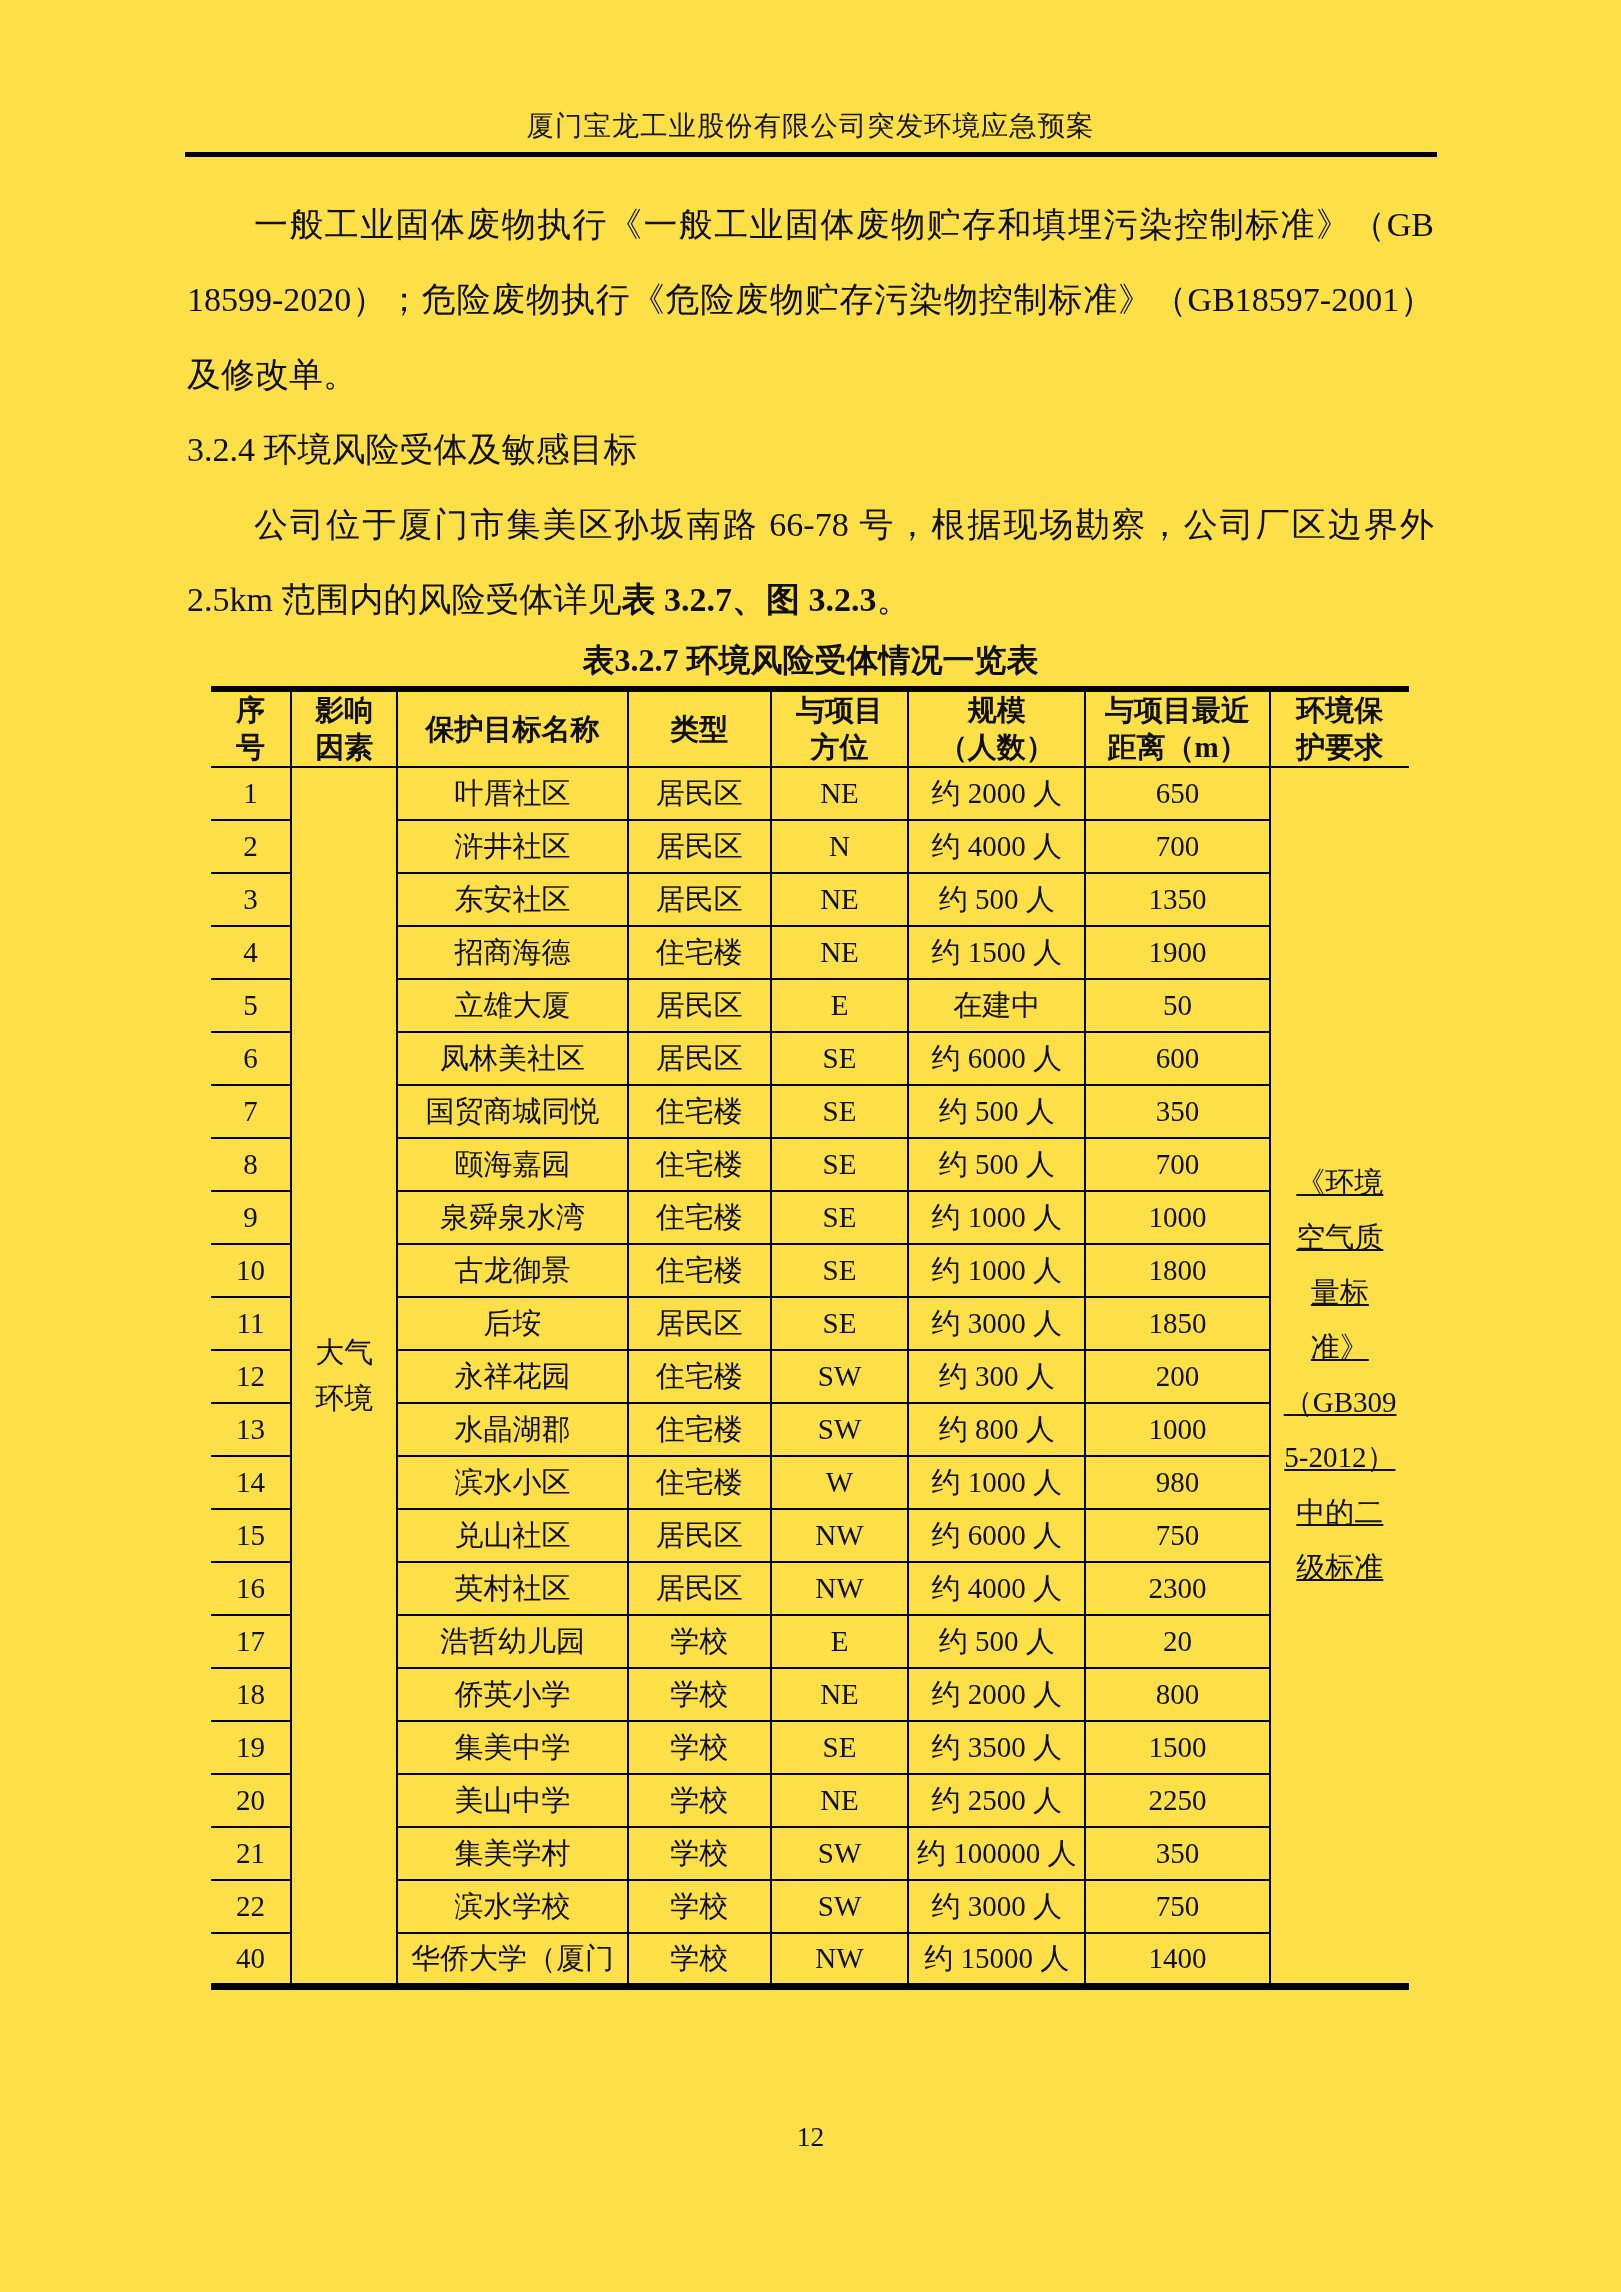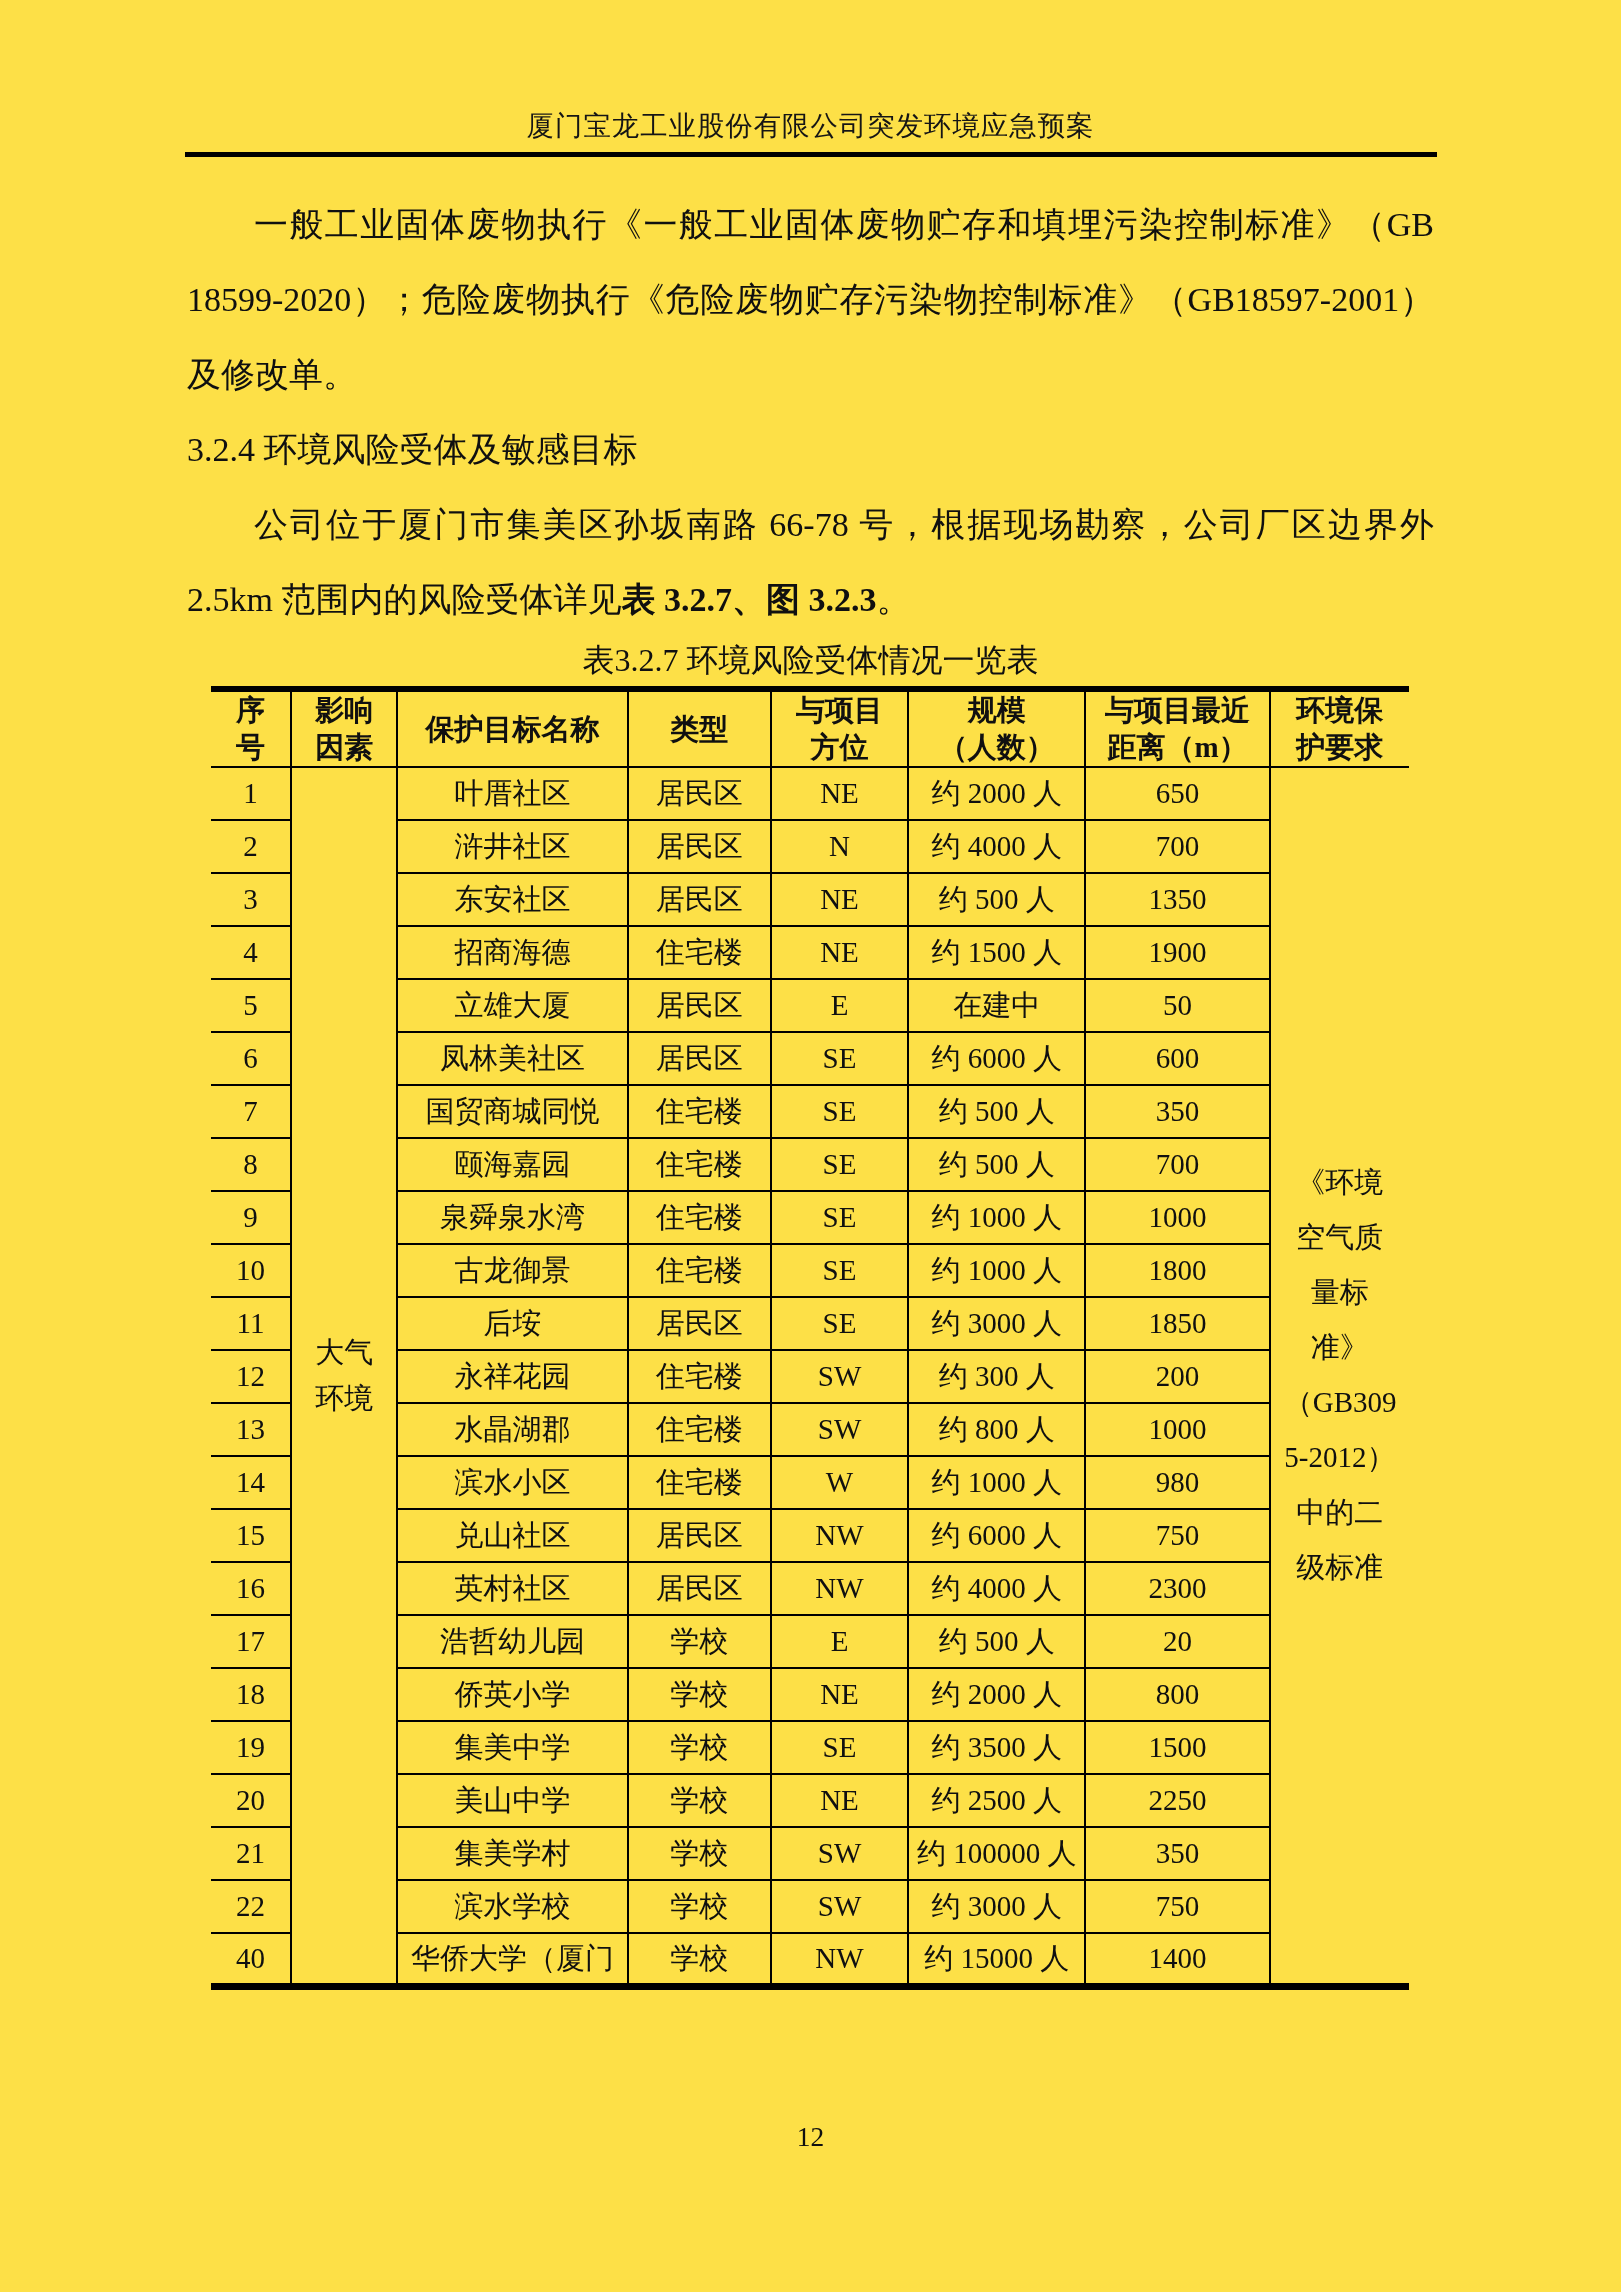--- a/index.html
+++ b/index.html
@@ -26,41 +26,41 @@
   .para {
     font-size:34px; line-height:75px; text-align:justify;
     text-indent:67px; color:#101010;
   }
   .para b { font-weight:bold; }
   .p1 { margin-top:27.4px; }
   .sec-heading {
     font-size:34px; font-weight:normal; line-height:75px; text-indent:0;
   }
   .tbl-title {
-    font-size:32px; font-weight:normal; text-align:center;
+    font-size:32px; font-weight:bold; text-align:center;
     line-height:43px; margin-top:2px;
   }
 
   table.risk-table {
     position:absolute; top:686px; left:211px; width:1198px;
     border-collapse:collapse; table-layout:fixed;
     border-top:6.9px solid #000; border-bottom:7.8px solid #000;
     font-size:29px;
   }
   .risk-table th, .risk-table td {
     border:2px solid #000; text-align:center; vertical-align:middle;
     padding:0 7.8px; font-weight:normal; color:#101010;
     overflow:hidden;
   }
   .risk-table th { font-weight:bold; height:74px; line-height:37px; padding:0 2px; }
   .risk-table td { height:53px; line-height:43px; }
   .risk-table th:first-child, .risk-table td.edge-left  { border-left:none; }
   .risk-table th:last-child,  .risk-table td.edge-right { border-right:none;margin-top:11px; }
   td.cell-impact { line-height:46px; padding:0 3.9px; }
-  td.cell-requirement { line-height:55px; padding:0 13px; }
+  td.cell-requirement { line-height:55px; padding:0 13px;text-decoration:underline; }
   .page-number {
     position:absolute; top:2122px; left:0; width:100%;
     text-align:center; font-size:27.4px;
   }
 </style>
 </head>
 <body>
 
 <div class="page">
 

